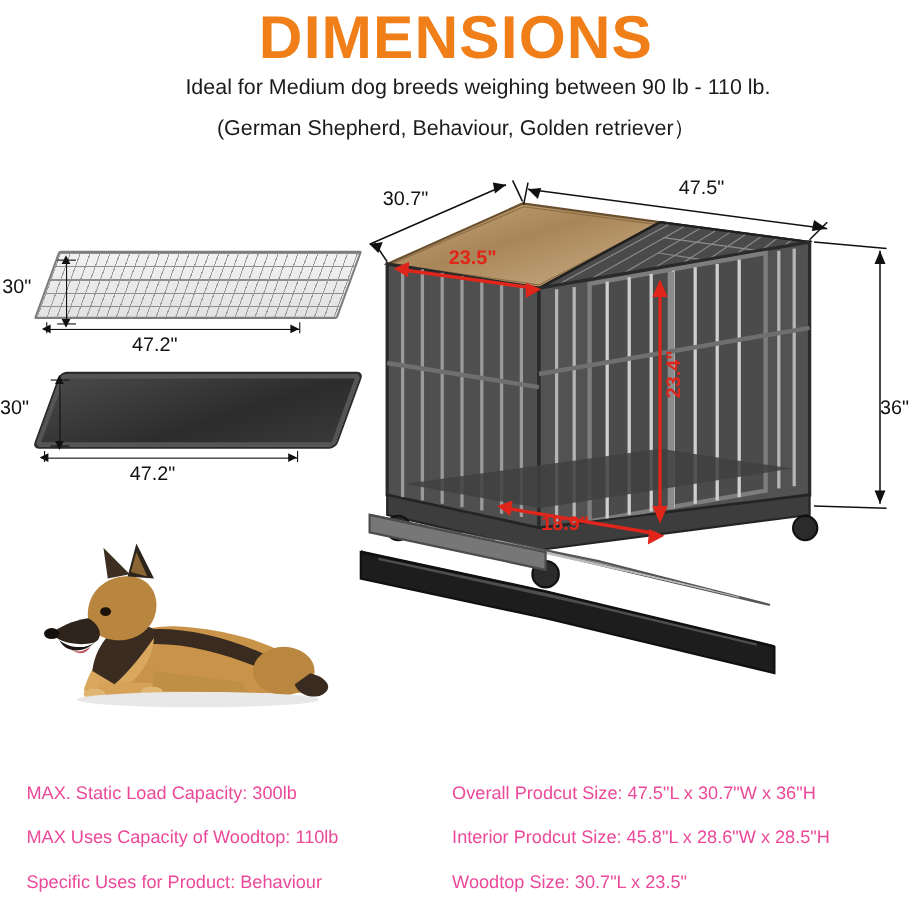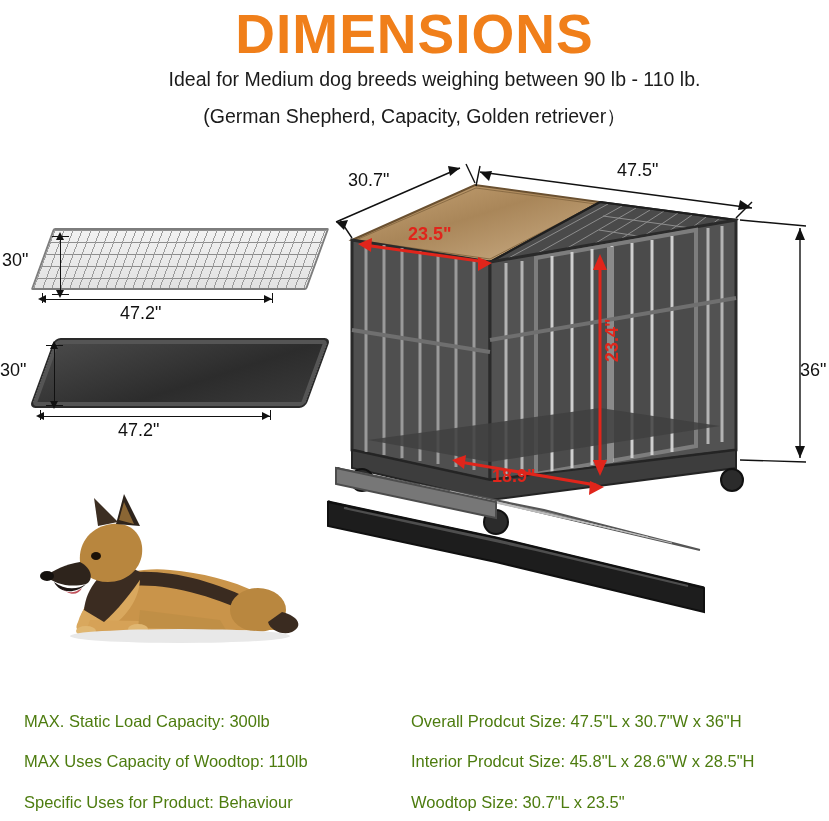--- a/index.html
+++ b/index.html
@@ -67,33 +67,33 @@
   .arrow-u{border-left:4px solid transparent;border-right:4px solid transparent;border-bottom:8px solid #111;}
   .arrow-d{border-left:4px solid transparent;border-right:4px solid transparent;border-top:8px solid #111;}
 
   .dimlabel{position:absolute;font-size:18px;color:#111;white-space:nowrap;}
   .dimlabel-red{position:absolute;font-size:18px;color:#E0251B;font-weight:bold;white-space:nowrap;}
 
   
   .dog-wrap{position:absolute;left:20px;top:470px;width:290px;height:200px;}
 
   
-  .spec{position:absolute;font-size:16.5px;color:#4d7c0f;white-space:nowrap;}
+  .spec{position:absolute;font-size:16.5px;color:#ec4899;white-space:nowrap;}
 
   
   .cage-svg{position:absolute;left:300px;top:150px;}
 </style>
 </head>
 <body>
 
 <div class="root">
 
   <div class="title">DIMENSIONS</div>
   <div class="sub1">Ideal for Medium dog breeds weighing between 90 lb - 110 lb.</div>
-  <div class="sub2">(German Shepherd, Capacity, Golden retriever）</div>
+  <div class="sub2">(German Shepherd, Behaviour, Golden retriever）</div>
 
   <div class="grid-part"></div>
   <div class="tray-part"></div>
 
   <div class="dimline v-line" style="left:60px;top:236px;height:58px;"></div>
   <div class="arrow-u" style="left:56px;top:232px;"></div>
   <div class="arrow-d" style="left:56px;top:290px;"></div>
   <div class="dimline h-line" style="left:52px;top:236px;width:17px;"></div>
   <div class="dimline h-line" style="left:52px;top:294px;width:17px;"></div>
   <div class="dimlabel" style="left:2px;top:250px;">30"</div>

